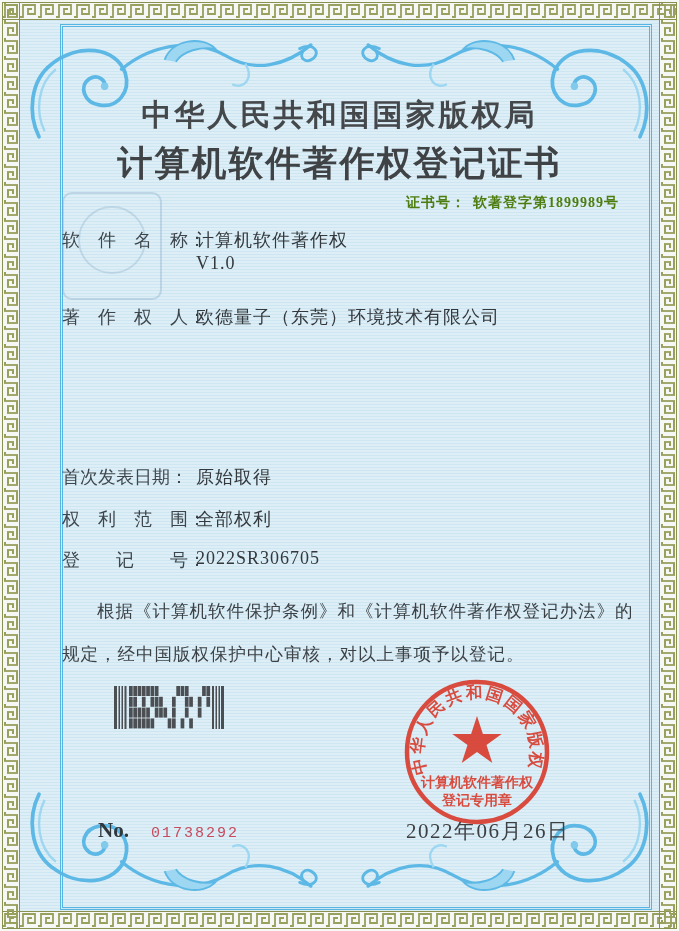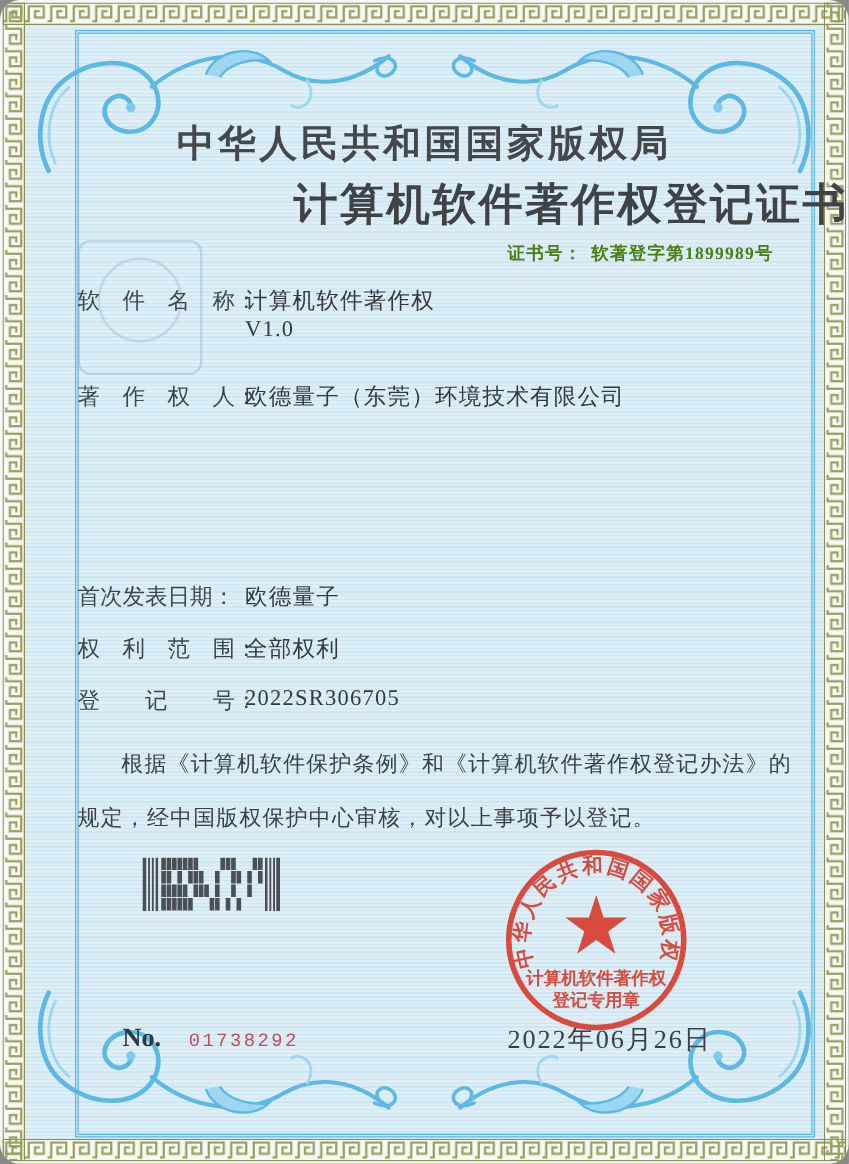--- a/index.html
+++ b/index.html
@@ -1,20 +1,19 @@
 <!DOCTYPE html>
 <html><head>
 <meta charset="utf-8">
 <style>
   html,body{margin:0;padding:0;background:#888;}
   .page{
     position:relative;width:679px;height:931px;margin:0 auto;
     background:#f6f8f5;overflow:hidden;
     font-family:"Liberation Serif","DejaVu Serif",serif;
-    border-radius:16px;
   }
   
   .field-bg{
     position:absolute;left:20px;top:19px;width:639px;height:893px;
     background:repeating-linear-gradient(0deg,#cde6f1 0px,#cde6f1 1px,#ddeef7 1px,#ddeef7 3px);
   }
   
   .gk{position:absolute;}
   .gk svg{display:block;width:100%;height:100%;}
   .gk-top{left:2px;top:2px;width:675px;height:18px;}
@@ -40,21 +39,21 @@
   .emboss::after{
     content:"";position:absolute;left:14px;top:12px;width:64px;height:64px;
     border:2px solid rgba(130,165,195,.3);border-radius:50%;
   }
   
   .authority{
     position:absolute;left:0;top:95px;width:100%;text-align:center;
     font-size:30px;font-weight:bold;letter-spacing:3px;color:#45484b;
   }
   .cert-title{
-    position:absolute;left:0;top:140px;width:100%;text-align:right;
+    position:absolute;left:0;top:140px;width:100%;text-align:center;
     font-size:35px;font-weight:bold;letter-spacing:2px;color:#404346;
   }
   .certno-row{
     position:absolute;left:406px;top:194px;font-size:14px;color:#4d7c0f;
     display:flex;gap:7px;letter-spacing:1px;white-space:nowrap;font-weight:bold;
   }
   
   .row{position:absolute;left:62px;white-space:nowrap;}
   .lbl{
     display:inline-block;width:134px;font-size:18px;color:#3e464d;letter-spacing:0;
@@ -166,21 +165,21 @@
 
   <div class="row" style="top:305px">
     <span class="lbl">著　作　权　人：</span>
     <span class="val">欧德量子（东莞）环境技术有限公司</span>
   </div>
 
 
 
   <div class="row" style="top:465px">
     <span class="lbl">首次发表日期：</span>
-    <span class="val">欧德量子</span>
+    <span class="val">原始取得</span>
   </div>
 
   <div class="row" style="top:507px">
     <span class="lbl">权　利　范　围：</span>
     <span class="val">全部权利</span>
   </div>
 
   <div class="row" style="top:548px">
     <span class="lbl">登　　记　　号：</span>
     <span class="val">2022SR306705</span>

